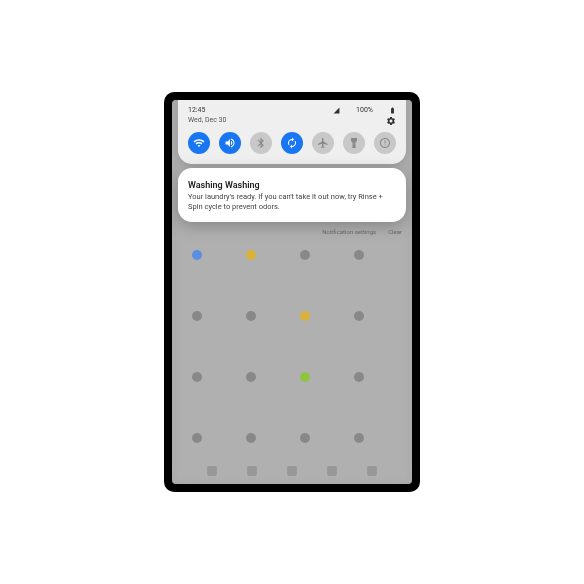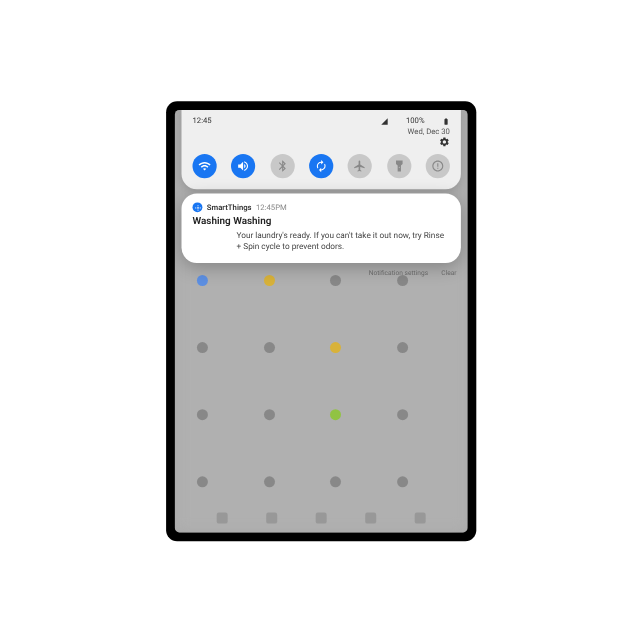--- a/index.html
+++ b/index.html
@@ -6,21 +6,21 @@
   body {
     width: 584px;
     height: 584px;
     background: #fff;
     font-family: -apple-system, BlinkMacSystemFont, "Segoe UI", Roboto, sans-serif;
     display: flex;
     align-items: center;
     justify-content: center;
   }
   .device-frame {
-    width: 282px;
+    width: 256px;
     height: 400px;
     background: #000;
     border-radius: 10px;
     padding: 8px;
     position: relative;
   }
   .screen {
     width: 100%;
     height: 100%;
     background: #a8a8a8;
@@ -95,25 +95,24 @@
     color: #333;
   }
   .status-right {
     display: flex;
     align-items: center;
     gap: 16px;
   }
   .date-row {
     display: flex;
     justify-content: space-between;
-    align-items: flex-end;
+    align-items: flex-start;
     margin: 2px 0 6px;
     font-size: 7px;
     color: #555;
-    flex-direction: column;
   }
   .gear-icon {
     width: 10px;
     height: 10px;
     fill: #333;
   }
   .qs-row {
     display: flex;
     justify-content: space-between;
     gap: 6px;
@@ -177,21 +176,20 @@
     font-size: 9px;
     font-weight: 600;
     color: #222;
     margin-top: 4px;
   }
   .notif-body {
     font-size: 7.5px;
     color: #444;
     margin-top: 2px;
     line-height: 1.3;
-    margin-left: 40px;
   }
   .notif-footer {
     display: flex;
     justify-content: flex-end;
     gap: 12px;
     margin: 6px 10px 0;
     font-size: 6px;
     color: #666;
   }
   .notif-footer span {
@@ -288,33 +286,20 @@
           </div>
           <div class="qs-toggle">
             <svg viewBox="0 0 24 24">
                 <path d="M12 2C6.48 2 2 6.48 2 12s4.48 10 10 10 10-4.48 10-10S17.52 2 12 2zm0 18c-4.42 0-8-3.58-8-8s3.58-8 8-8 8 3.58 8 8-3.58 8-8 8zm-1-13h2v6h-2zm0 8h2v2h-2z"></path>
               </svg>
           </div>
         </div>
       </div>
 
       <div class="notif-card">
-        <div class="notif-header">
-          <div class="notif-app-icon">
-            <svg viewBox="0 0 24 24">
-                <circle cx="12" cy="12" r="3"></circle>
-                <circle cx="12" cy="4" r="2"></circle>
-                <circle cx="12" cy="20" r="2"></circle>
-                <circle cx="4" cy="12" r="2"></circle>
-                <circle cx="20" cy="12" r="2"></circle>
-              </svg>
-          </div>
-          <span class="notif-app-name">SmartThings</span>
-          <span class="notif-time">12:45PM</span>
-        </div>
         <div class="notif-title">Washing Washing</div>
         <div class="notif-body">Your laundry's ready. If you can't take it out now, try Rinse + Spin cycle to prevent odors.</div>
       </div>
 
       <div class="notif-footer">
         <span>Notification settings</span>
         <span>Clear</span>
       </div>
     </div>
   </div>

